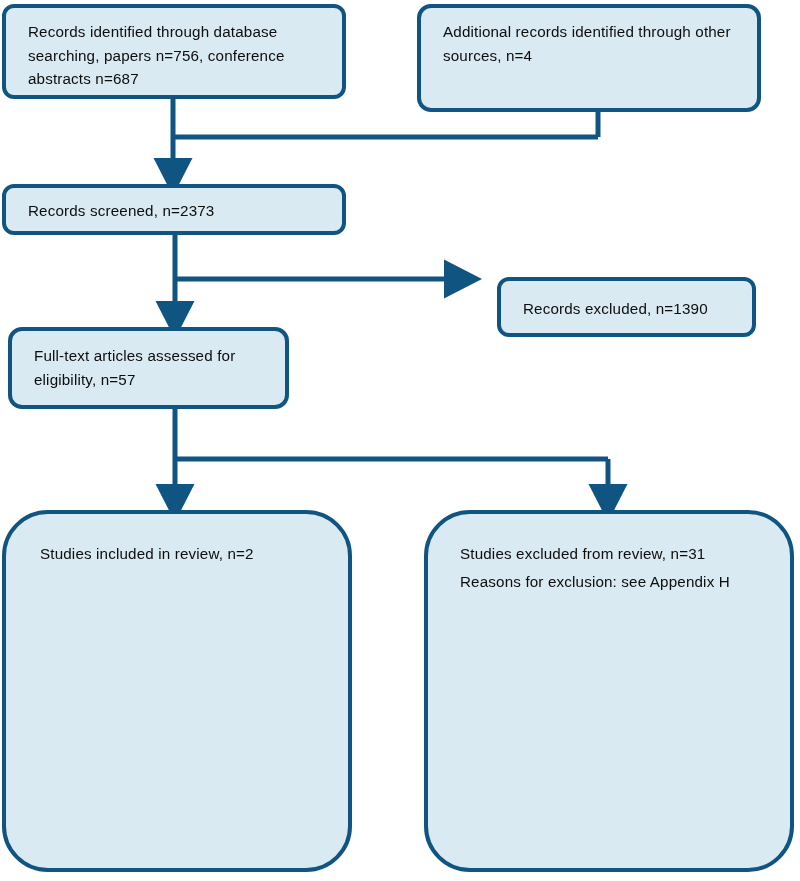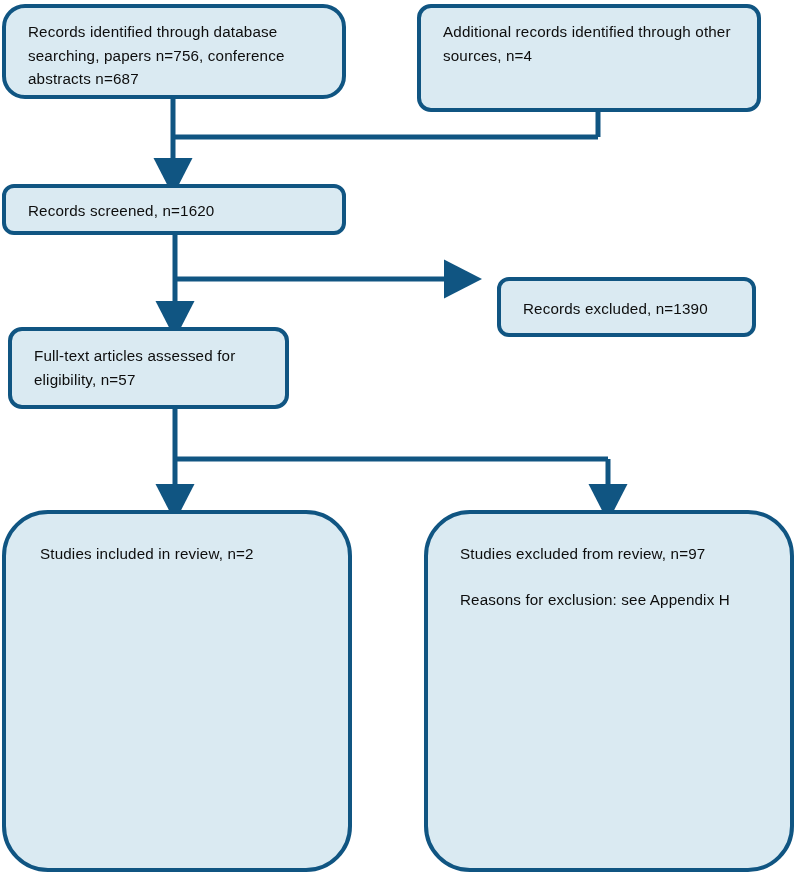--- a/index.html
+++ b/index.html
@@ -36,21 +36,21 @@
     letter-spacing: 0.01em;
   }
   .flow-box .box-text {
     display: block;
     white-space: pre-line;
   }
 
   
   #box-db-search {
     left: 2px;  top: 4px;   width: 344px; height: 95px;
-    border-radius: 23px;
+    border-radius: 12px;
     padding: 12px 16px 0 22px;
   }
   #box-other-sources {
     left: 417px; top: 4px;  width: 344px; height: 108px;
     border-radius: 14px;
     padding: 12px 16px 0 22px;
   }
   #box-screened {
     left: 2px;  top: 184px; width: 344px; height: 51px;
     border-radius: 12px;
@@ -71,21 +71,21 @@
     left: 2px;  top: 510px; width: 350px; height: 362px;
     border-radius: 46px;
     padding: 28px 20px 4px 34px;
   }
   #box-excluded-review {
     left: 424px; top: 510px; width: 370px; height: 362px;
     border-radius: 46px;
     padding: 28px 20px 0 32px;
   }
   #box-excluded-review .box-text + .box-text {
-    margin-top: 22px;
+    margin-top: 4px;
   }
 </style>
 </head>
 <body>
 
 <div id="diagram-root">
 
   <svg class="flow-svg" viewBox="0 0 800 881" aria-hidden="true">
     <defs>
       <marker id="arrowhead" markerWidth="9" markerHeight="9" refX="4.2" refY="4.5" orient="auto" markerUnits="strokeWidth">
@@ -116,33 +116,33 @@
 
   <div class="flow-box" id="box-db-search">
     <span class="box-text">Records identified through database searching, papers n=756, conference abstracts n=687</span>
   </div>
 
   <div class="flow-box" id="box-other-sources">
     <span class="box-text">Additional records identified through other sources, n=4</span>
   </div>
 
   <div class="flow-box" id="box-screened">
-    <span class="box-text">Records screened, n=1620</span>
+    <span class="box-text">Records screened, n=2373</span>
   </div>
 
   <div class="flow-box" id="box-excluded">
     <span class="box-text">Records excluded, n=1390</span>
   </div>
 
   <div class="flow-box" id="box-fulltext">
     <span class="box-text">Full-text articles assessed for eligibility, n=57</span>
   </div>
 
   <div class="flow-box" id="box-included">
     <span class="box-text">Studies included in review, n=2</span>
   </div>
 
   <div class="flow-box" id="box-excluded-review">
-    <span class="box-text">Studies excluded from review, n=97</span>
+    <span class="box-text">Studies excluded from review, n=31</span>
     <span class="box-text">Reasons for exclusion: see Appendix H</span>
   </div>
 
 </div>
 
 </body></html>

